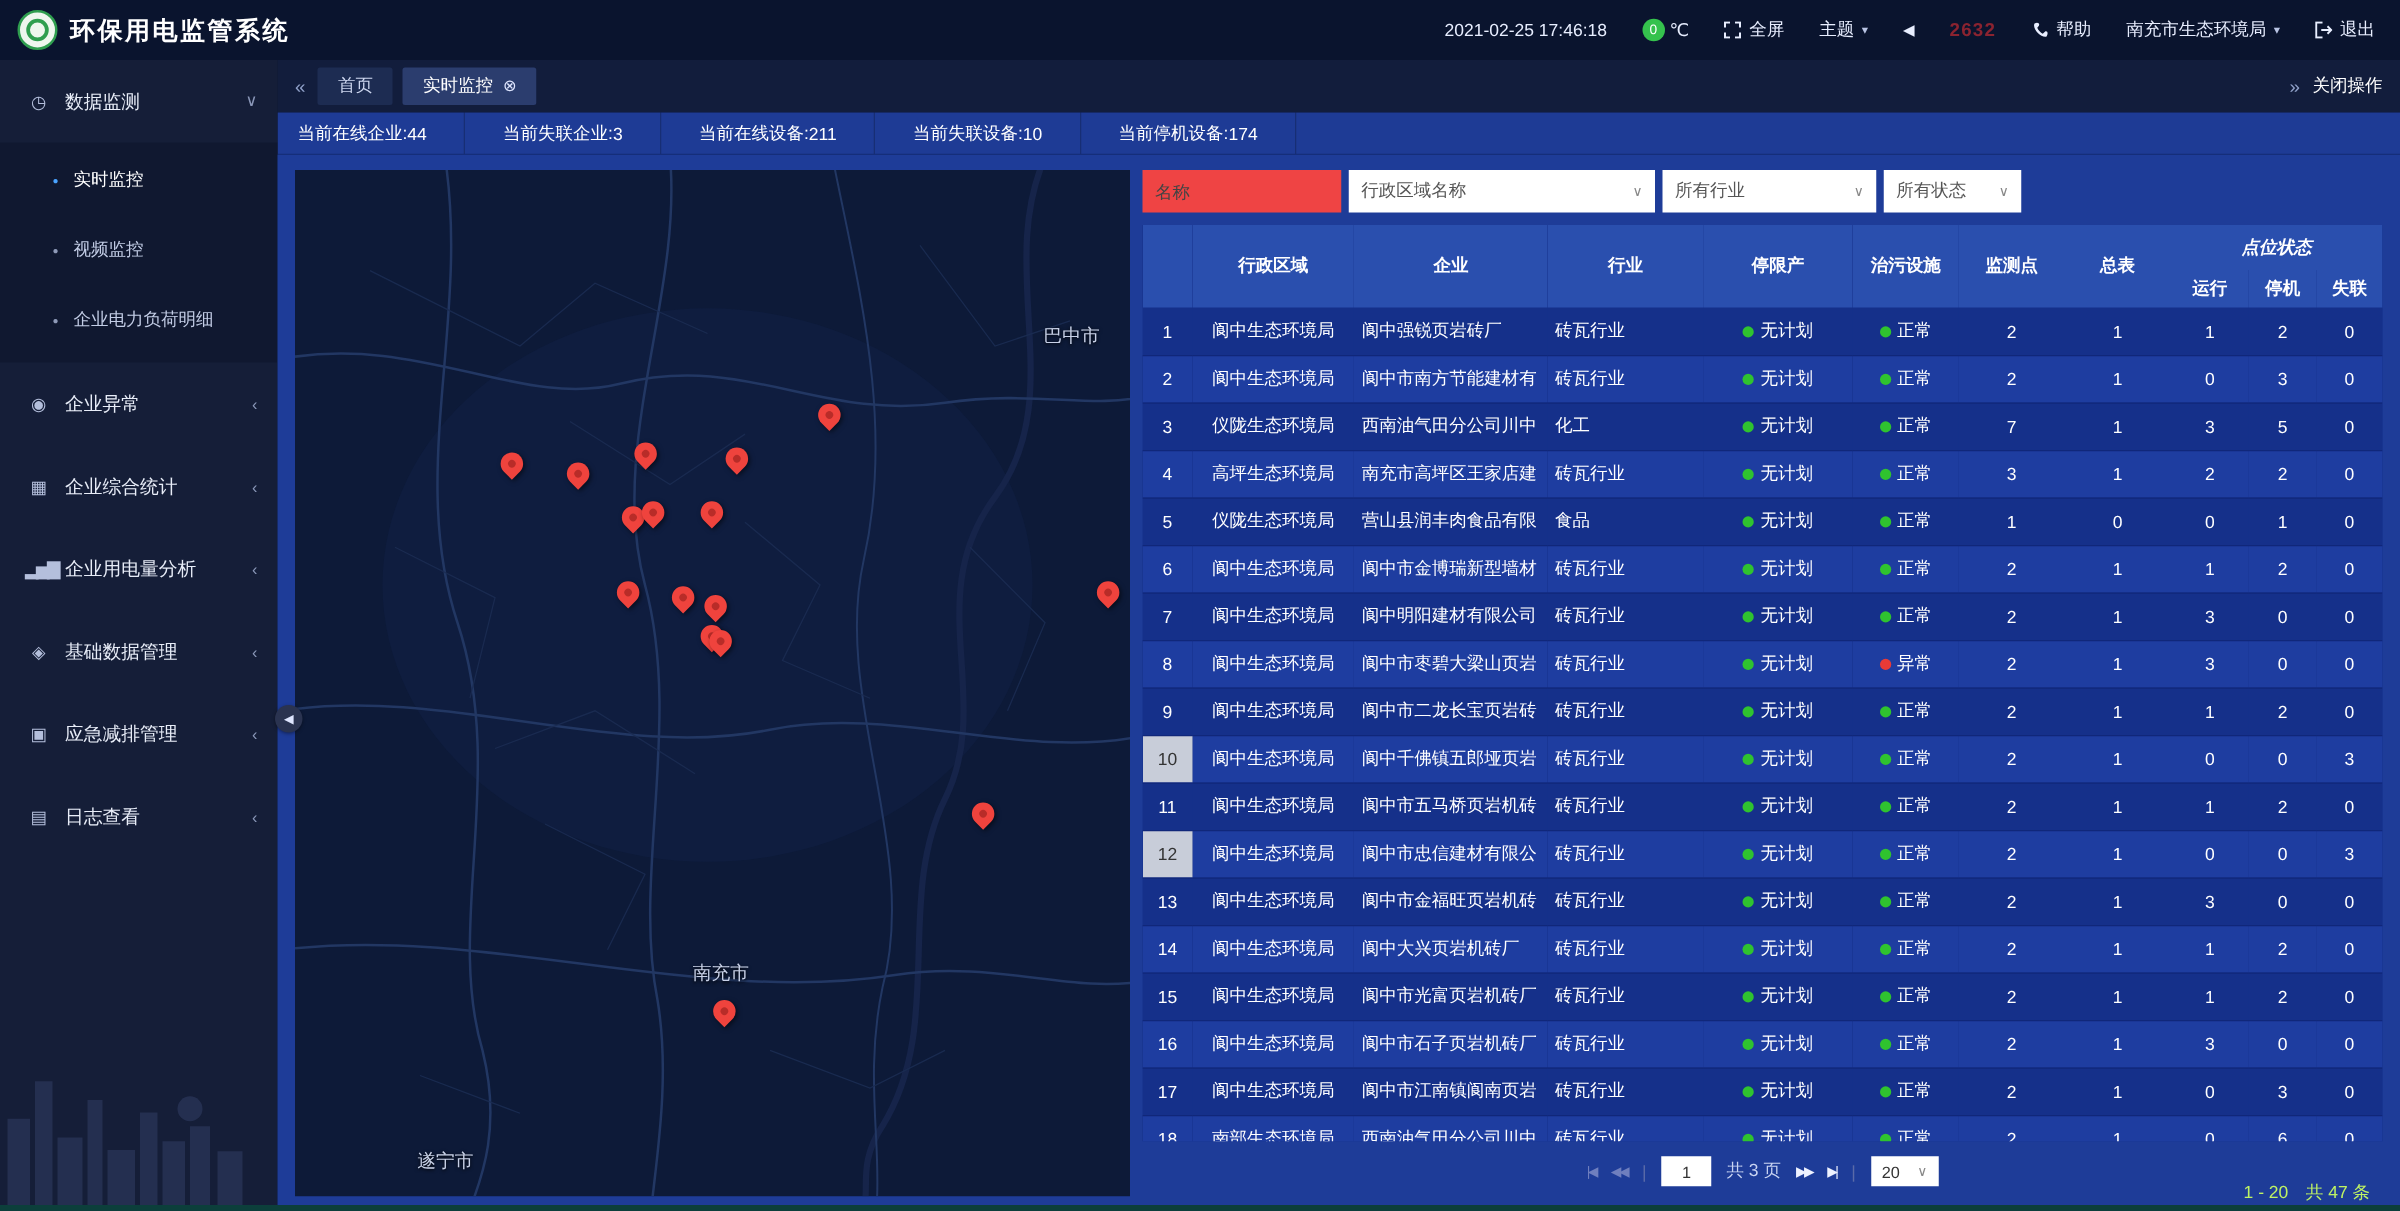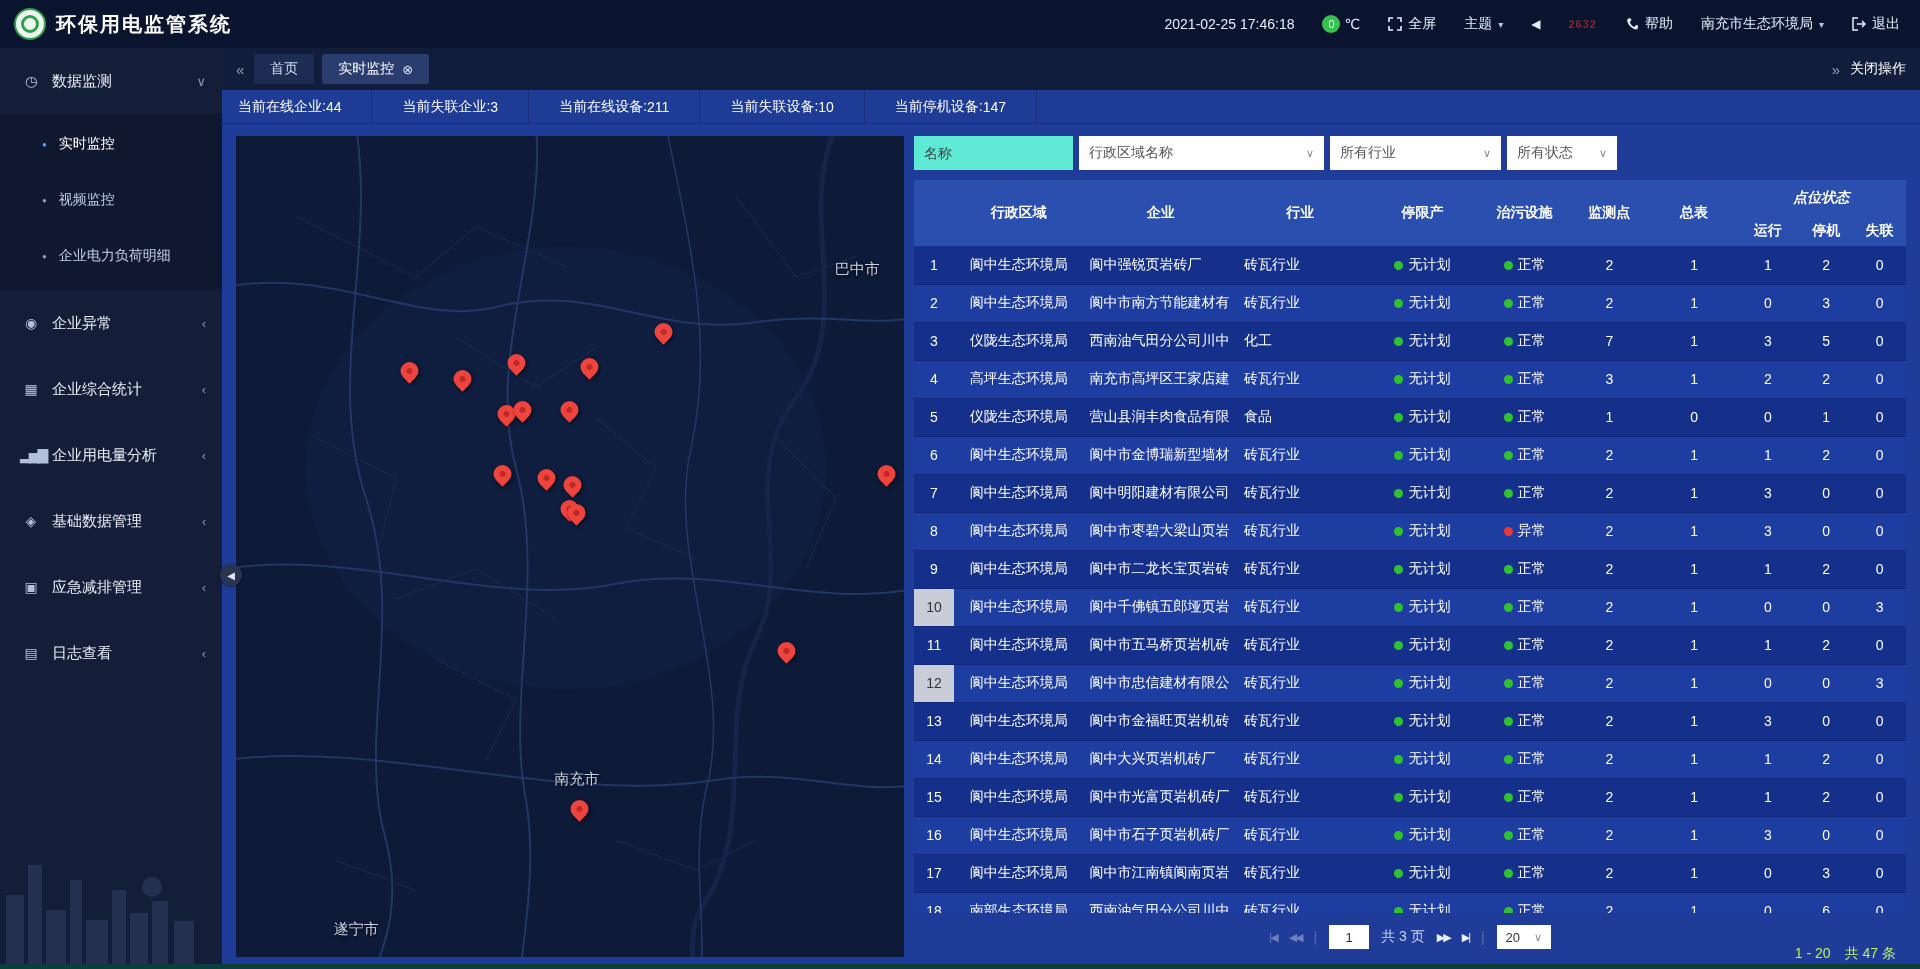--- a/index.html
+++ b/index.html
@@ -11,21 +11,21 @@
   .topbar { height:48px; flex:none; background:#0a142e; display:flex; align-items:center; justify-content:space-between; padding:0 20px 0 14px; }
   .brand { display:flex; align-items:center; gap:10px; }
   .logo { width:32px; height:32px; border-radius:50%; background:#eef6ee; border:2px solid #2f9e4f; display:flex; align-items:center; justify-content:center; }
   .logo-inner { width:18px; height:18px; border-radius:50%; border:3px solid #2f9e4f; background:#eef6ee; }
   .title { color:#ffffff; font-size:20px; font-weight:bold; letter-spacing:2px; }
   .topbar-right { display:flex; align-items:center; gap:28px; color:#e8eeff; font-size:14px; }
   .top-item { display:inline-flex; align-items:center; gap:6px; cursor:pointer; white-space:nowrap; }
   .temp { display:inline-flex; align-items:center; gap:4px; }
   .temp-badge { width:18px; height:18px; border-radius:50%; background:#35c24d; color:#fff; font-size:11px; display:inline-flex; align-items:center; justify-content:center; }
   .caret { font-size:10px; color:#b9c4e4; }
-  .notif-count { color:#8b2330; font-weight:bold; font-size:11px; letter-spacing:1px; }
+  .notif-count { color:#8b2330; font-weight:bold; font-size:15px; letter-spacing:1px; }
   .ticon { display:inline-block; }
   .sound-glyph { color:#e8eeff; font-size:12px; }
 
   
   .body { flex:1; display:flex; min-height:0; }
 
   
   .sidebar { width:222px; flex:none; background:#151e38; position:relative; overflow:hidden; }
   .menu-item { height:66px; display:flex; align-items:center; gap:12px; padding:0 16px 0 20px; color:#e8edf8; font-size:15px; cursor:pointer; }
   .menu-icon { width:20px; text-align:center; color:#b4bfdc; font-size:14px; letter-spacing:-2px; }
@@ -64,21 +64,21 @@
   .city-label { position:absolute; transform:translate(-50%,-50%); color:#c9d2e8; font-size:15px; text-shadow:0 1px 3px #000; white-space:nowrap; }
   .map-pin { position:absolute; width:19px; height:19px; transform:translate(-50%,-100%); cursor:pointer; }
   .pin-head { display:block; width:18px; height:18px; background:#ef433d; border-radius:50% 50% 50% 0; transform:rotate(-45deg); box-shadow:0 2px 4px rgba(0,0,0,0.55); position:relative; }
   .pin-head::after { content:""; position:absolute; left:6px; top:6px; width:6px; height:6px; border-radius:50%; background:#b82c28; }
 
   .map-toggle { position:absolute; left:-2px; top:440px; width:22px; height:22px; border-radius:50%; background:#2a3350; color:#dfe6ff; display:flex; align-items:center; justify-content:center; font-size:10px; cursor:pointer; z-index:10; box-shadow:0 1px 3px rgba(0,0,0,0.4); }
 
   
   .right-panel { flex:1; min-width:0; display:flex; flex-direction:column; }
   .filters { display:flex; gap:6px; margin-bottom:10px; height:34px; flex:none; }
-  .filter-input { width:159px; background:#5eead4; border:none; outline:none; padding:0 10px; font-size:14px; color:#333; font-family:inherit; }
+  .filter-input { width:159px; background:#ef4444; border:none; outline:none; padding:0 10px; font-size:14px; color:#333; font-family:inherit; }
   .filter-input::placeholder { color:#444; opacity:1; }
   .filter-select { display:flex; align-items:center; justify-content:space-between; background:#ffffff; padding:0 10px; color:#555; font-size:14px; cursor:pointer; }
   .fs-region { width:245px; }
   .fs-industry { width:171px; }
   .fs-status { width:110px; }
   .select-caret { color:#888; font-size:11px; margin-left:8px; }
 
   
   .table-wrap { flex:1; min-height:0; overflow:hidden; background:#15308a; }
   table.data-table { width:100%; border-collapse:collapse; table-layout:fixed; font-size:14px; color:#ffffff; }
@@ -259,21 +259,21 @@
           <div class="stat-item">
             <span>当前在线设备: </span>
             <span>211</span>
           </div>
           <div class="stat-item">
             <span>当前失联设备: </span>
             <span>10</span>
           </div>
           <div class="stat-item">
             <span>当前停机设备: </span>
-            <span>147</span>
+            <span>174</span>
           </div>
         </div>
 
       <div class="content">
         <span class="map-toggle">◀</span>
 
         <div class="map-panel">
           <svg class="map-roads" viewBox="0 0 668 816" preserveAspectRatio="none">
             <ellipse cx="330" cy="330" rx="260" ry="220" fill="#101f44" opacity="0.6"></ellipse>
             <path d="M600,-10 C560,80 620,180 560,260 C500,340 560,420 520,500 C480,580 520,680 470,760 C450,790 460,810 455,826" fill="none" stroke="#16244a" stroke-width="5"></path>

